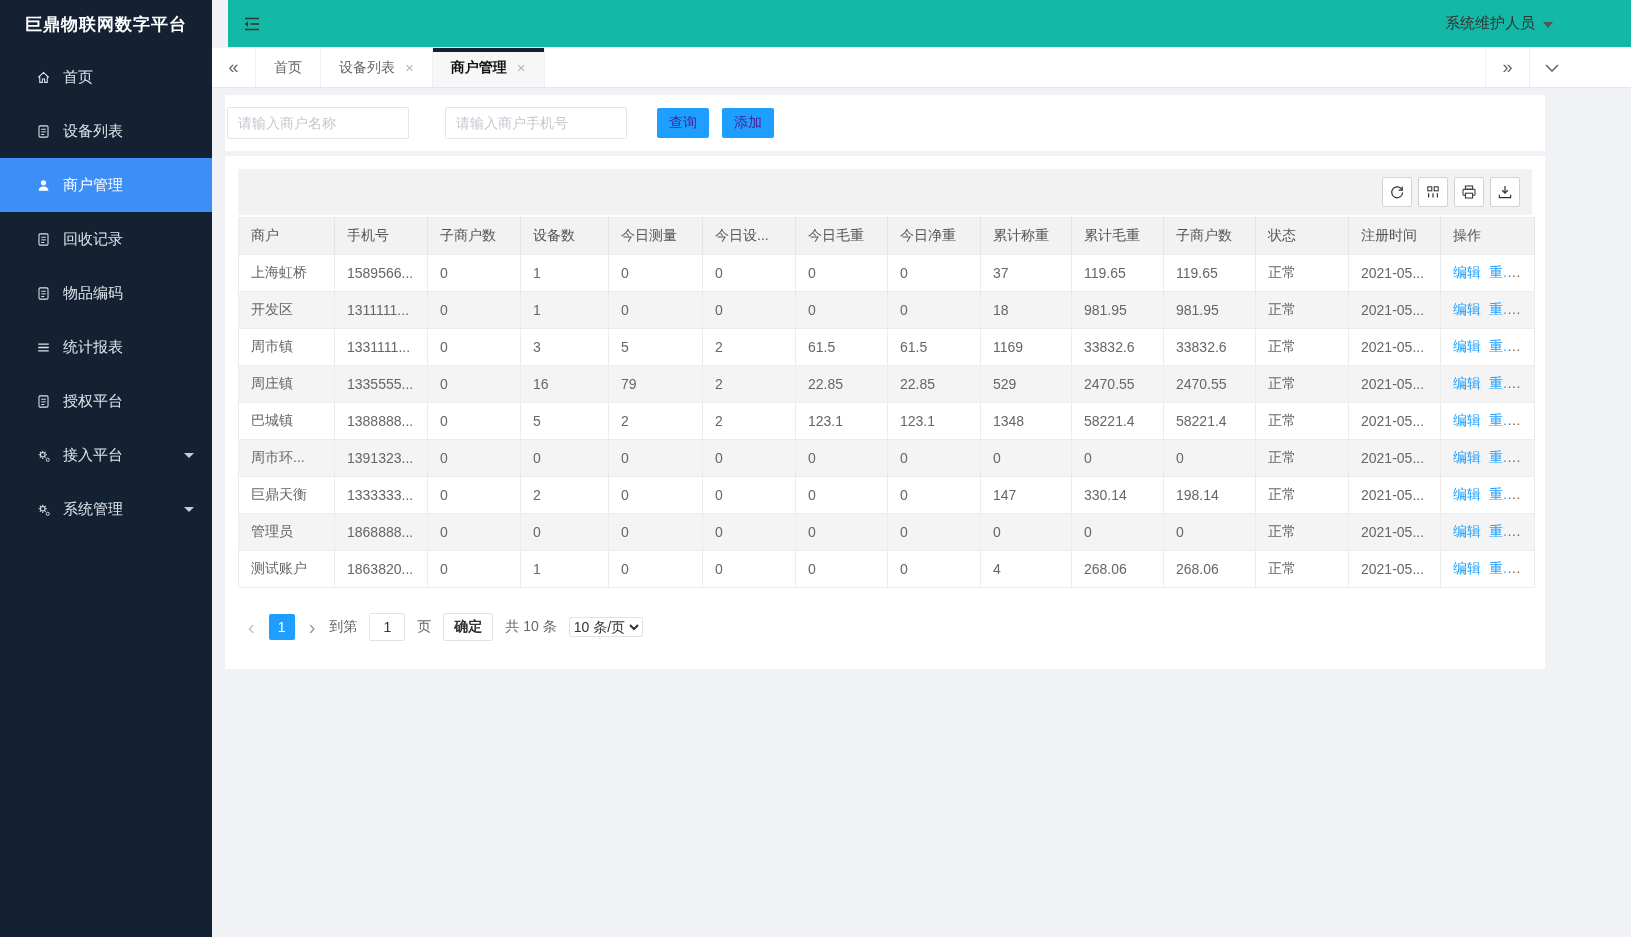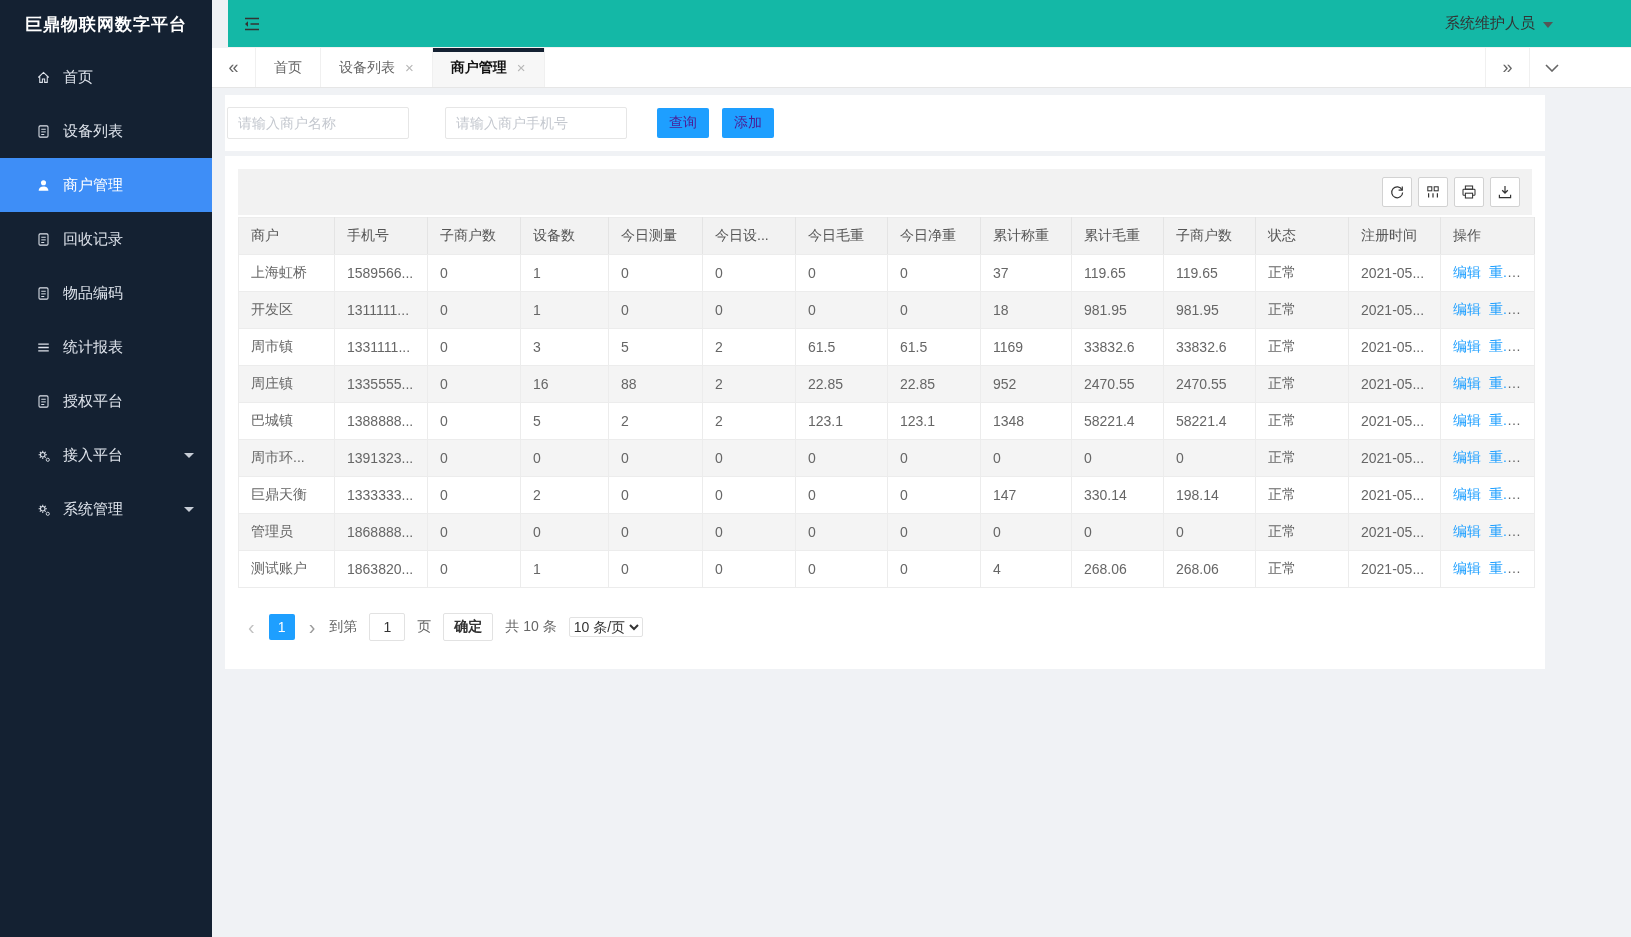--- a/index.html
+++ b/index.html
@@ -409,25 +409,25 @@
                 <td>33832.6</td>
                 <td>正常</td>
                 <td>2021-05...</td>
                 <td><a class="link">编辑</a><a class="link">重...</a></td>
               </tr>
               <tr>
                 <td>周庄镇</td>
                 <td>1335555...</td>
                 <td>0</td>
                 <td>16</td>
-                <td>88</td>
+                <td>79</td>
                 <td>2</td>
                 <td>22.85</td>
                 <td>22.85</td>
-                <td>952</td>
+                <td>529</td>
                 <td>2470.55</td>
                 <td>2470.55</td>
                 <td>正常</td>
                 <td>2021-05...</td>
                 <td><a class="link">编辑</a><a class="link">重...</a></td>
               </tr>
               <tr>
                 <td>巴城镇</td>
                 <td>1388888...</td>
                 <td>0</td>

